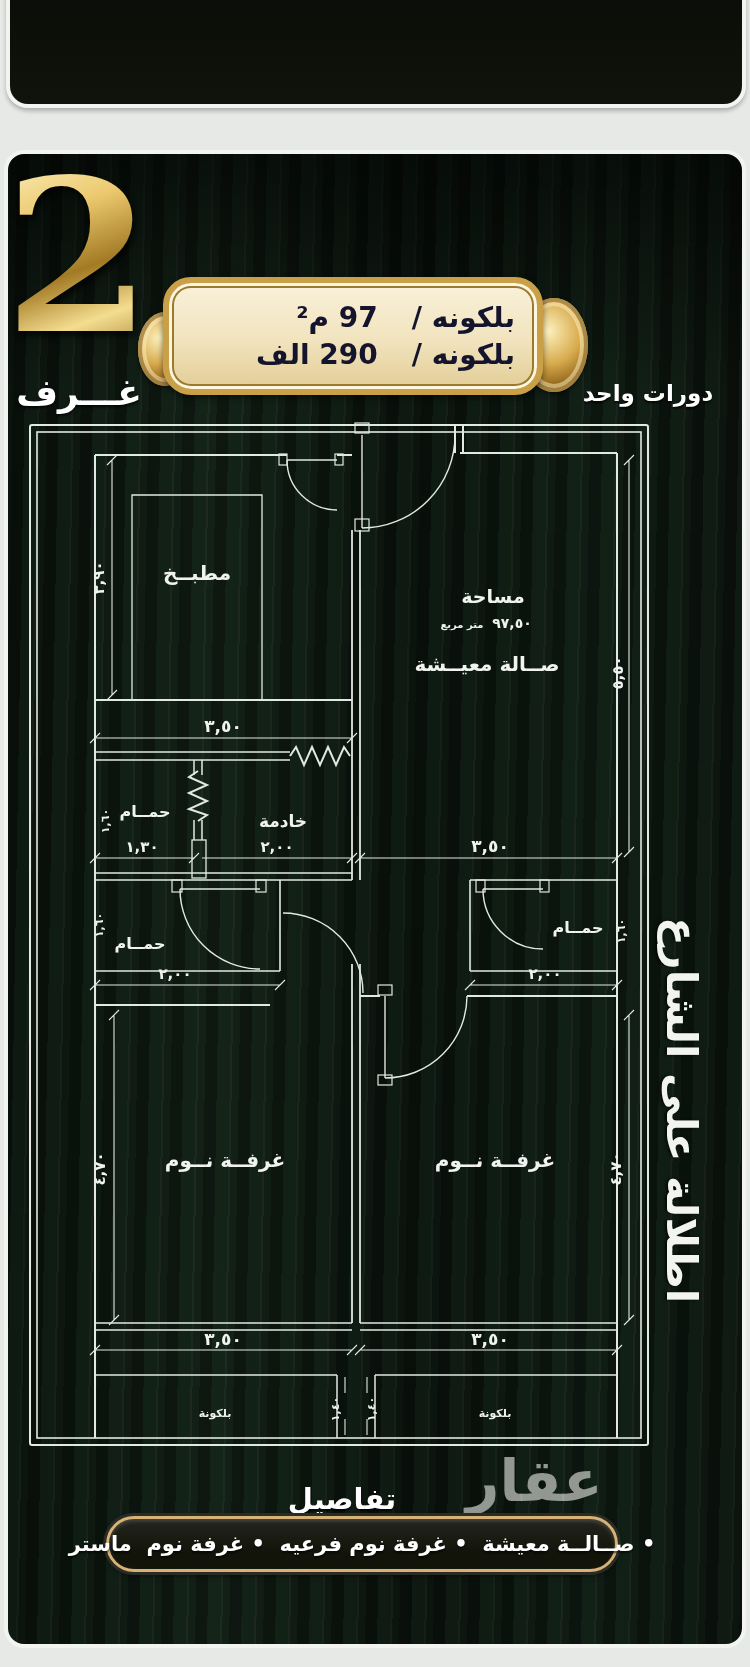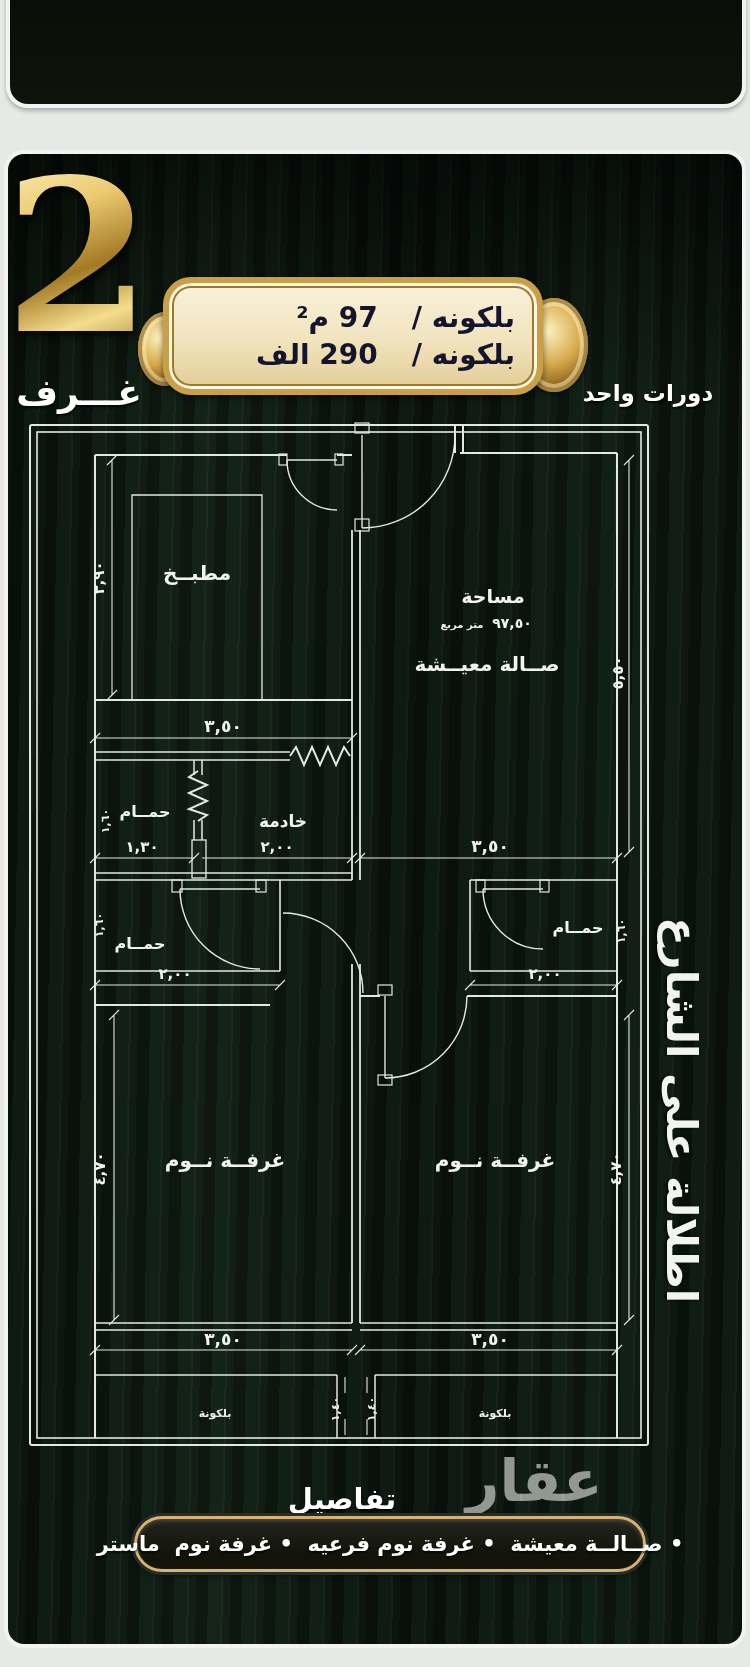--- a/index.html
+++ b/index.html
@@ -57,21 +57,21 @@
   
   .details-title{position:absolute;left:252px;top:1482px;width:180px;text-align:center;
     color:#fff;font-weight:bold;font-size:29px;text-shadow:0 2px 2px rgba(0,0,0,.7);}
   .brand-mark{position:absolute;left:466px;top:1450px;width:120px;
     color:rgba(165,171,164,.88);font-weight:bold;font-size:58px;line-height:1.1;}
   .brand-site{position:absolute;left:468px;top:1526px;width:120px;text-align:center;
     font-family:"DejaVu Serif",serif;color:#dde1db;font-size:21px;}
   .pill{position:absolute;border-radius:34px;background:linear-gradient(180deg,#23251d,#121309 70%);
     border:3px solid #d6b277;box-shadow:0 0 0 3px #2a2b24,0 3px 6px rgba(0,0,0,.6),inset 0 2px 4px rgba(255,255,255,.18);
     display:flex;align-items:center;justify-content:center;color:#fff;font-weight:bold;font-size:21px;
-    white-space:pre;text-shadow:0 2px 2px rgba(0,0,0,.6);margin-left:28px;}
+    white-space:pre;text-shadow:0 2px 2px rgba(0,0,0,.6);}
   .pill-1{left:106px;top:1516px;width:506px;height:50px;}
   .pill-2{left:106px;top:1582px;width:500px;height:52px;}
   [dir="rtl"]{direction:rtl;}
 </style>
 </head>
 <body>
 
 <div class="page">
 
   <div class="top-panel"></div>

